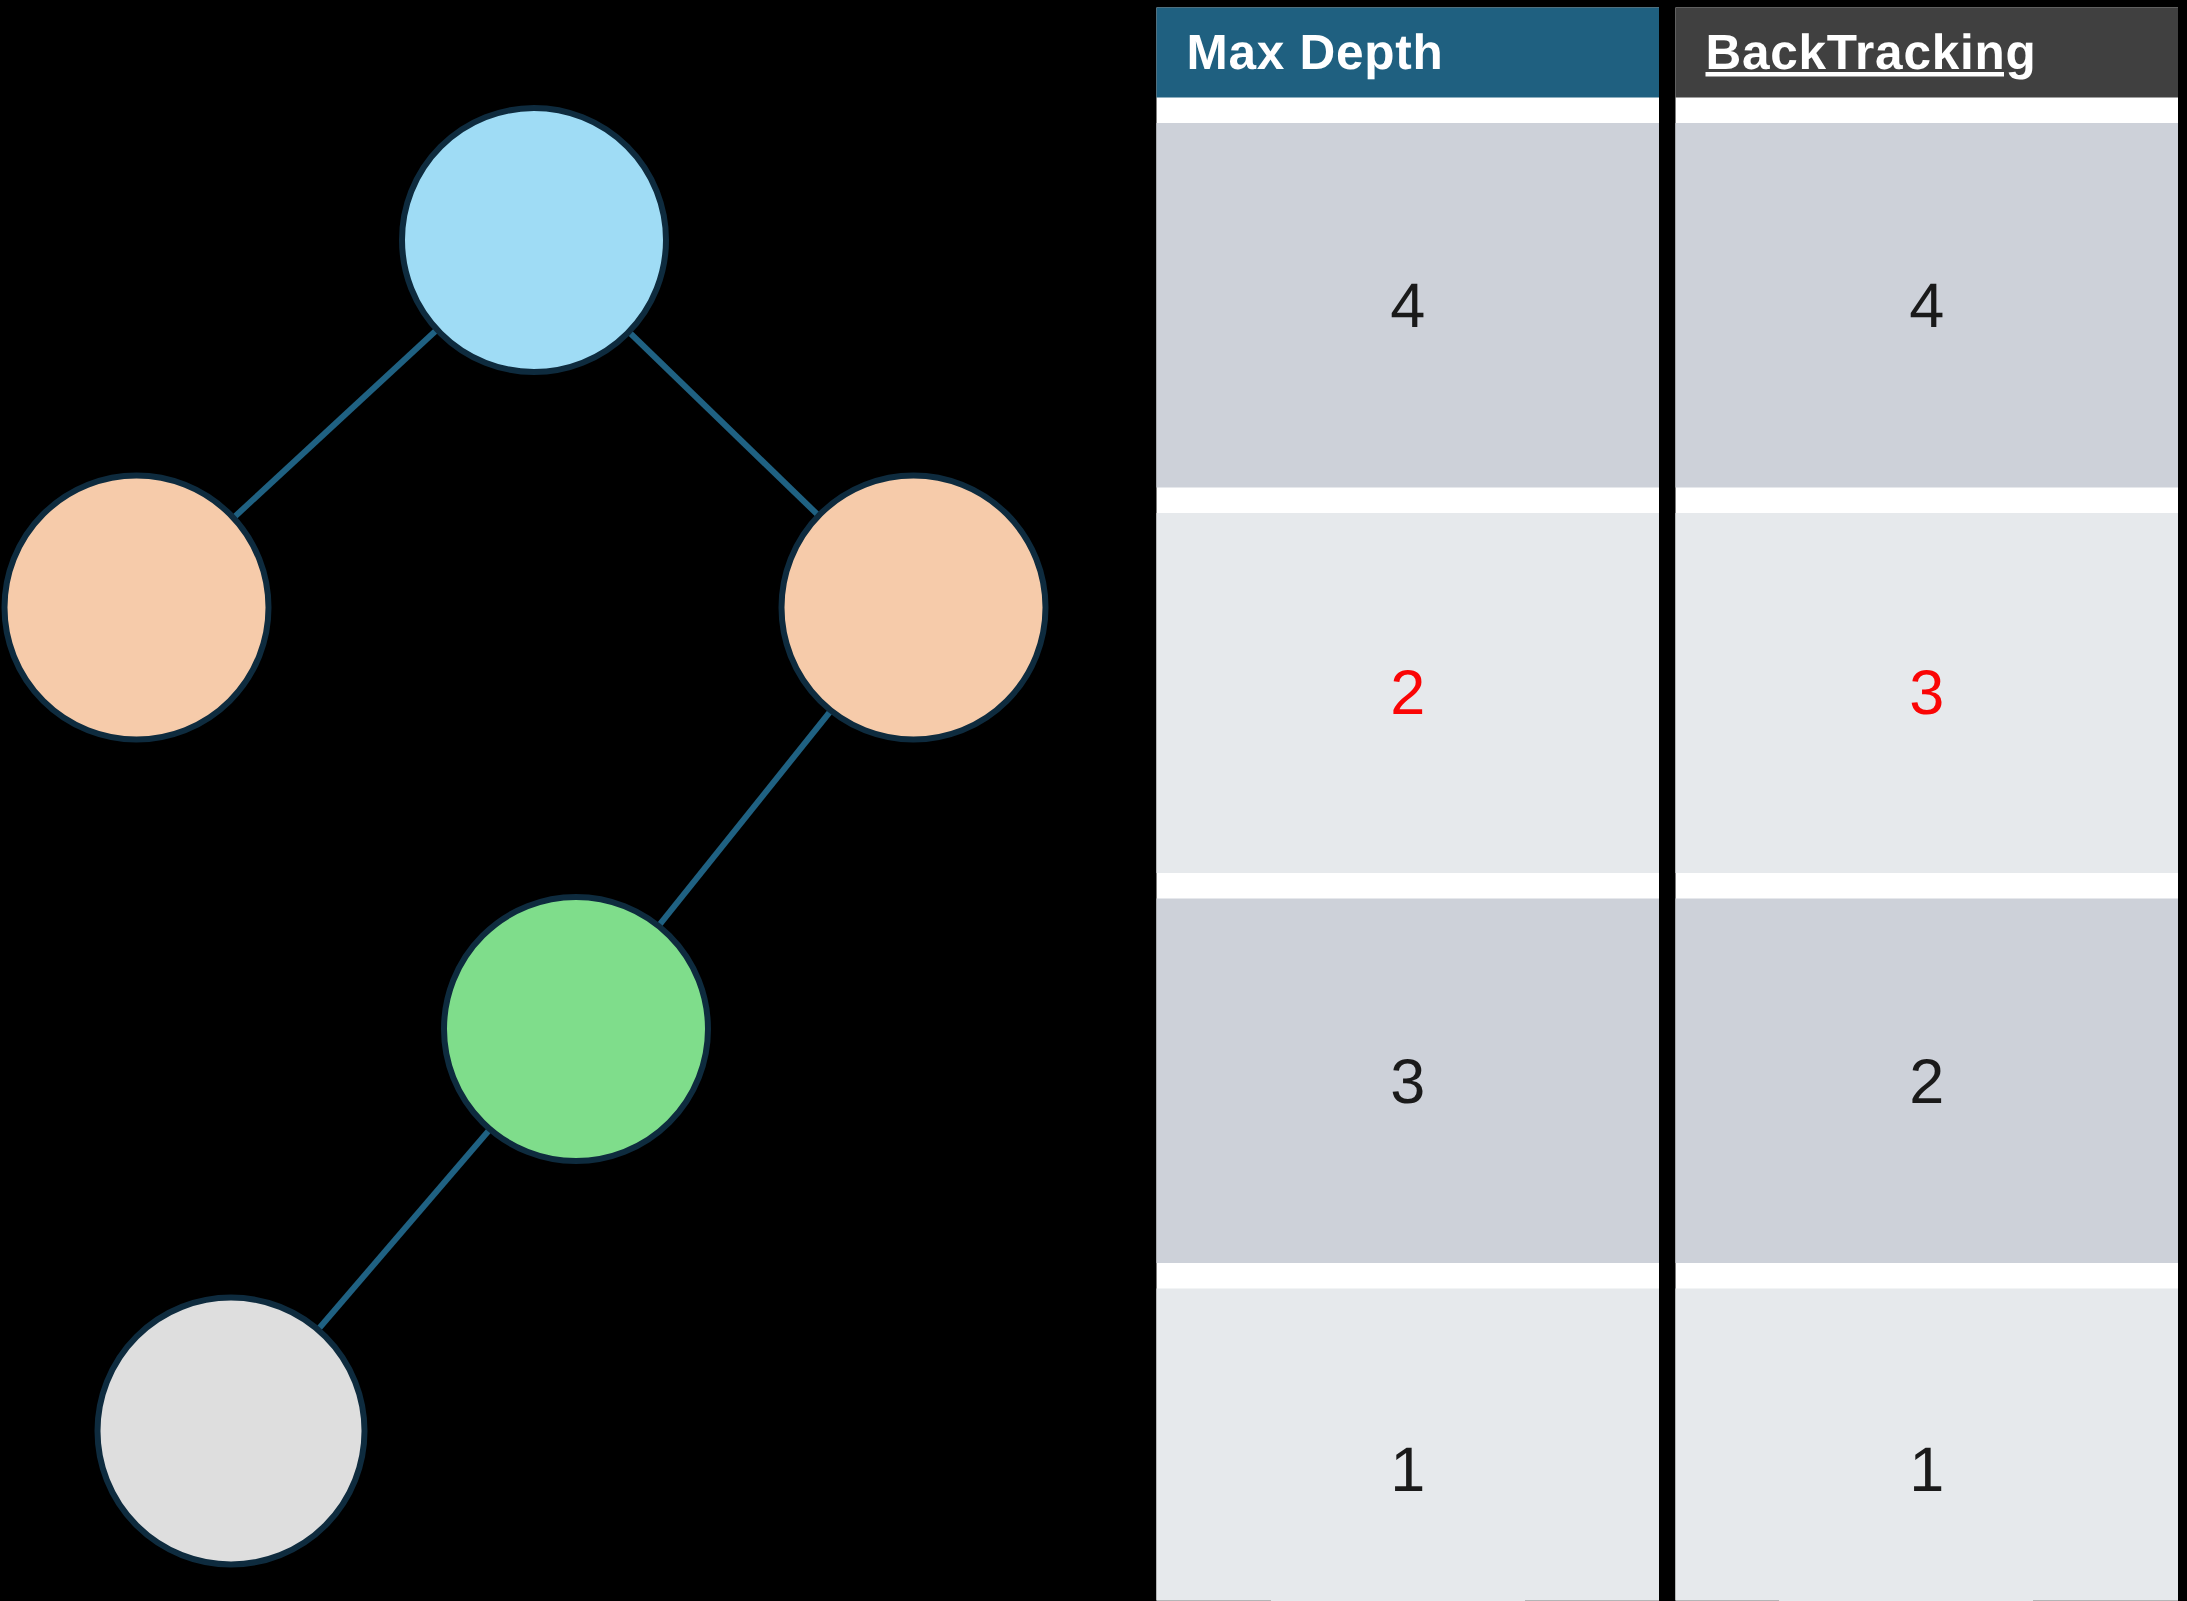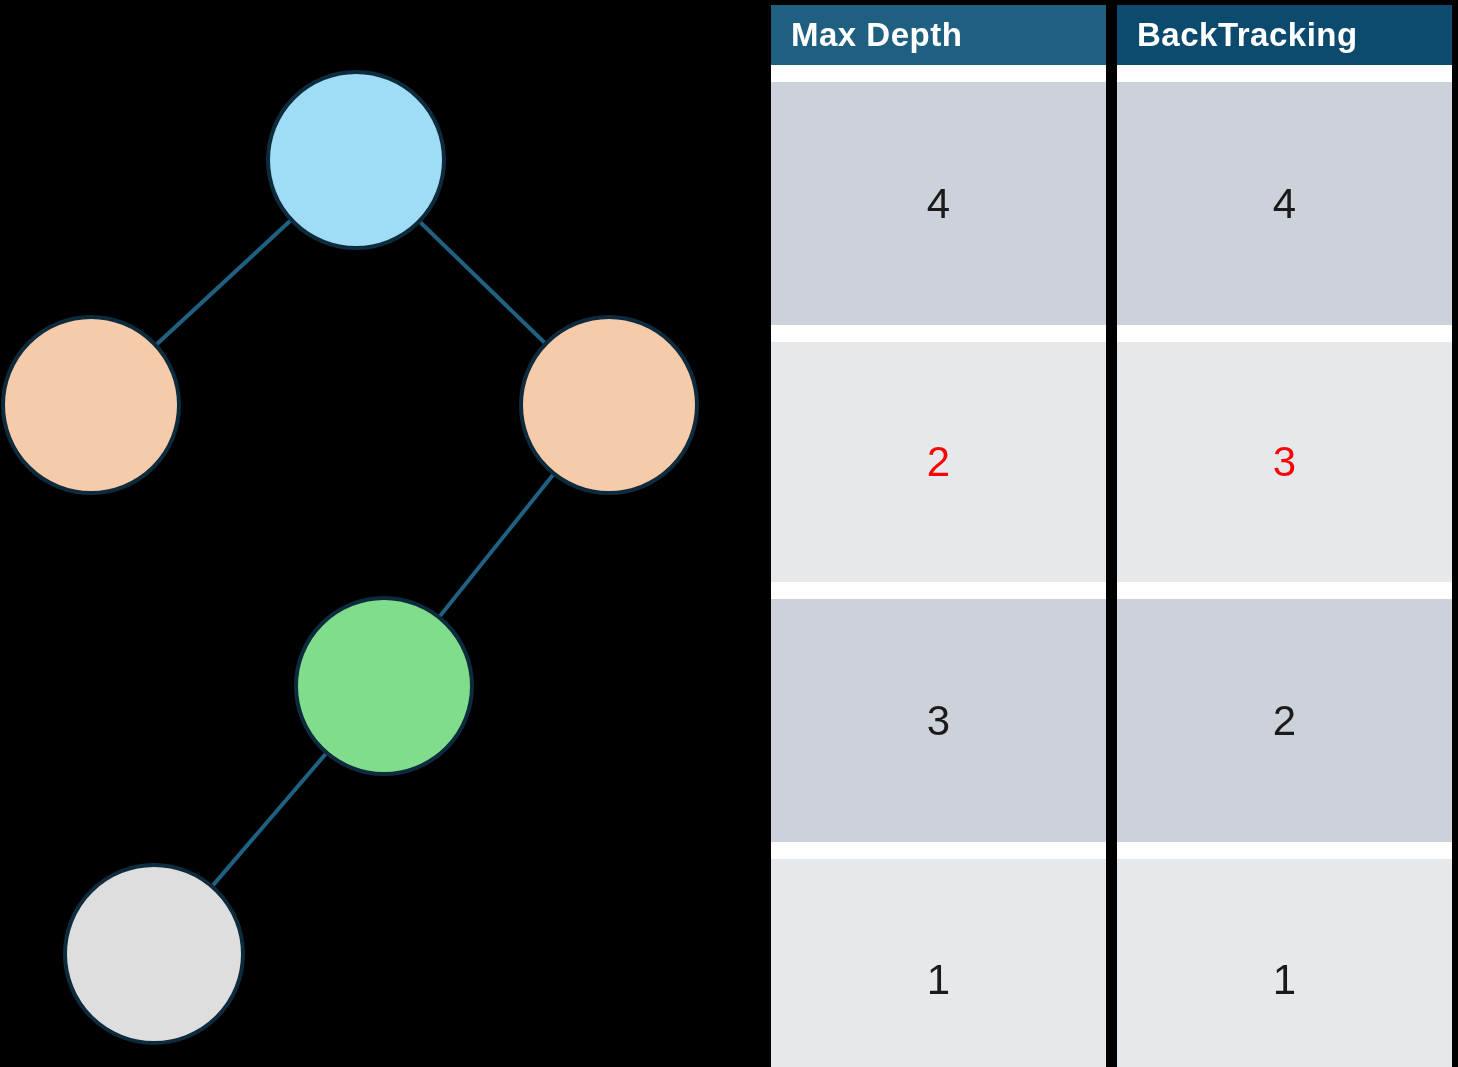--- a/index.html
+++ b/index.html
@@ -74,20 +74,20 @@
     </svg>
   <div class="tables" id="tables">
       <div class="table">
         <div class="table-header" style="background: rgb(31, 96, 128); color: rgb(255, 255, 255);">Max Depth</div>
         <div class="table-row" style="background: rgb(205, 209, 217); color: rgb(26, 26, 26);">4</div>
         <div class="table-row" style="background: rgb(230, 233, 236); color: rgb(250, 5, 5);">2</div>
         <div class="table-row" style="background: rgb(205, 209, 217); color: rgb(26, 26, 26);">3</div>
         <div class="table-row" style="background: rgb(230, 233, 236); color: rgb(26, 26, 26);">1</div>
       </div>
       <div class="table">
-        <div class="table-header" style="background: #0c4a6e; color: rgb(255, 255, 255);">BackTracking</div>
+        <div class="table-header" style="background: #404040; color: rgb(255, 255, 255); text-decoration: underline;">BackTracking</div>
         <div class="table-row" style="background: rgb(205, 209, 217); color: rgb(26, 26, 26);">4</div>
         <div class="table-row" style="background: rgb(230, 233, 236); color: rgb(250, 5, 5);">3</div>
         <div class="table-row" style="background: rgb(205, 209, 217); color: rgb(26, 26, 26);">2</div>
         <div class="table-row" style="background: rgb(230, 233, 236); color: rgb(26, 26, 26);">1</div>
       </div>
     </div>
 </div>
 
 </body></html>

